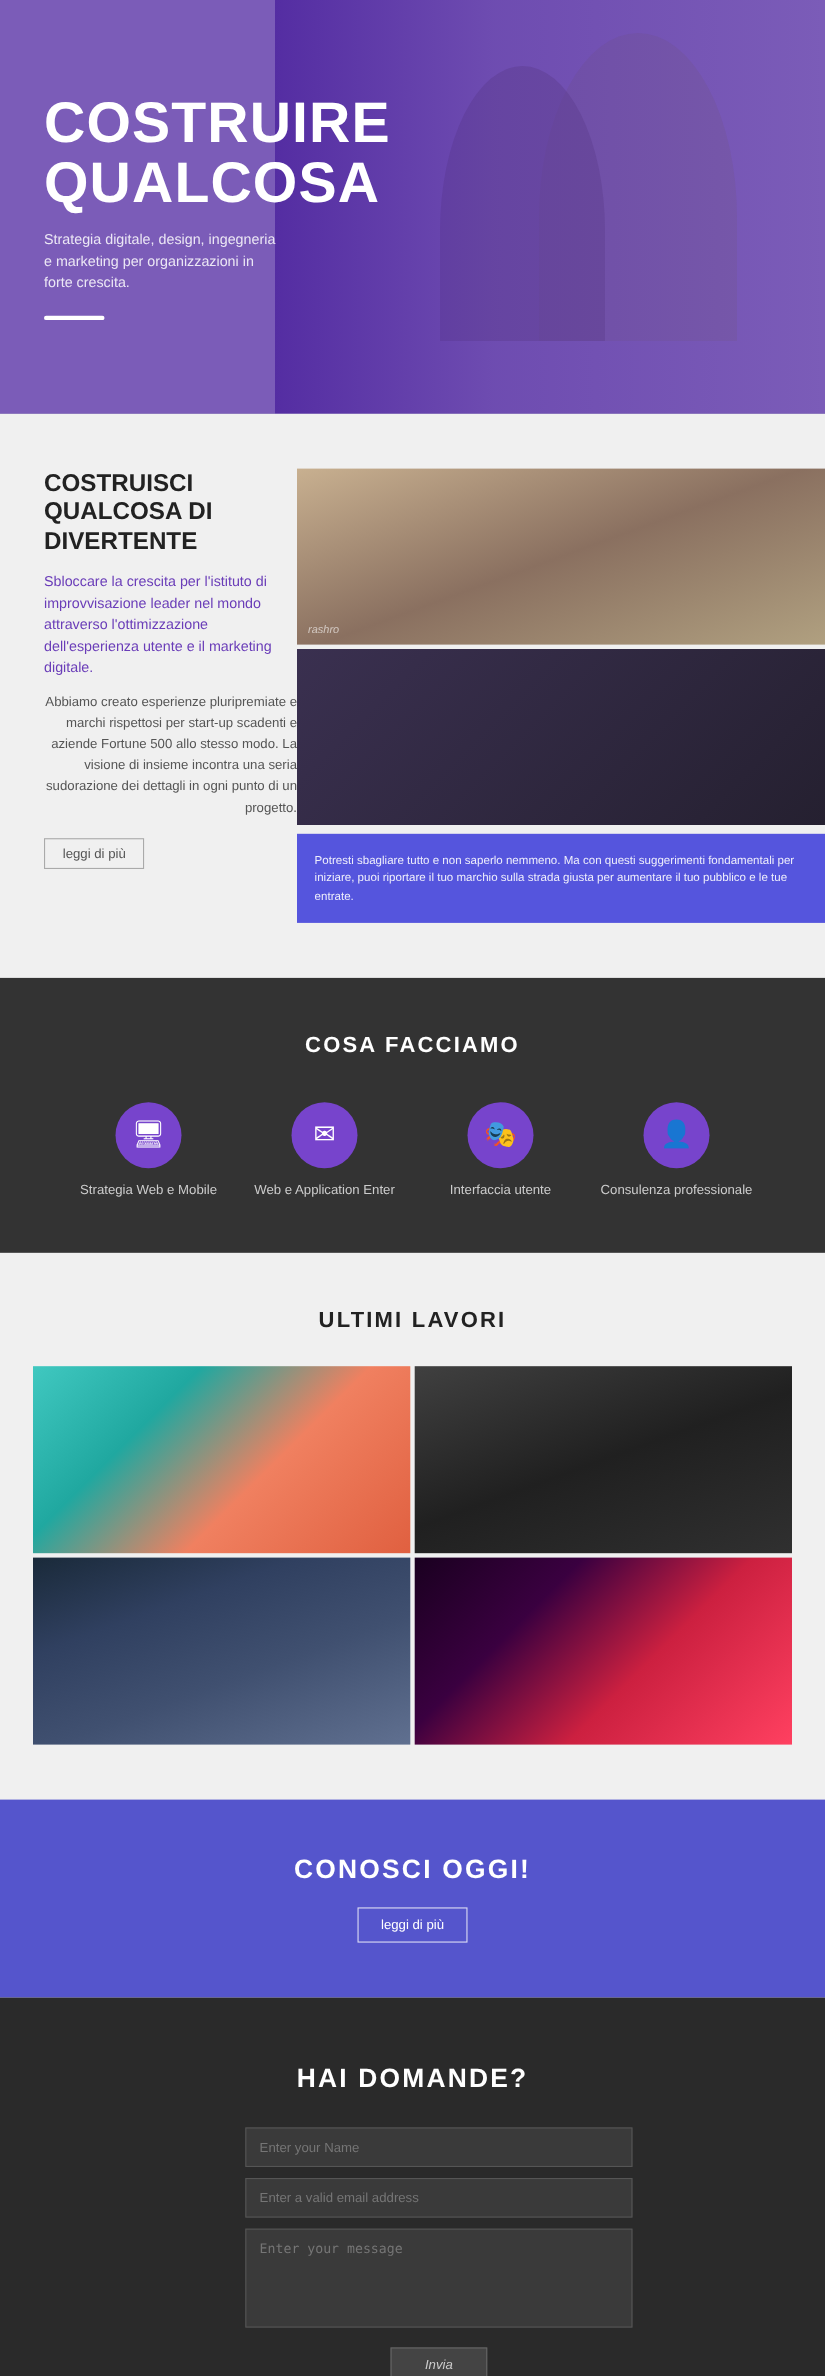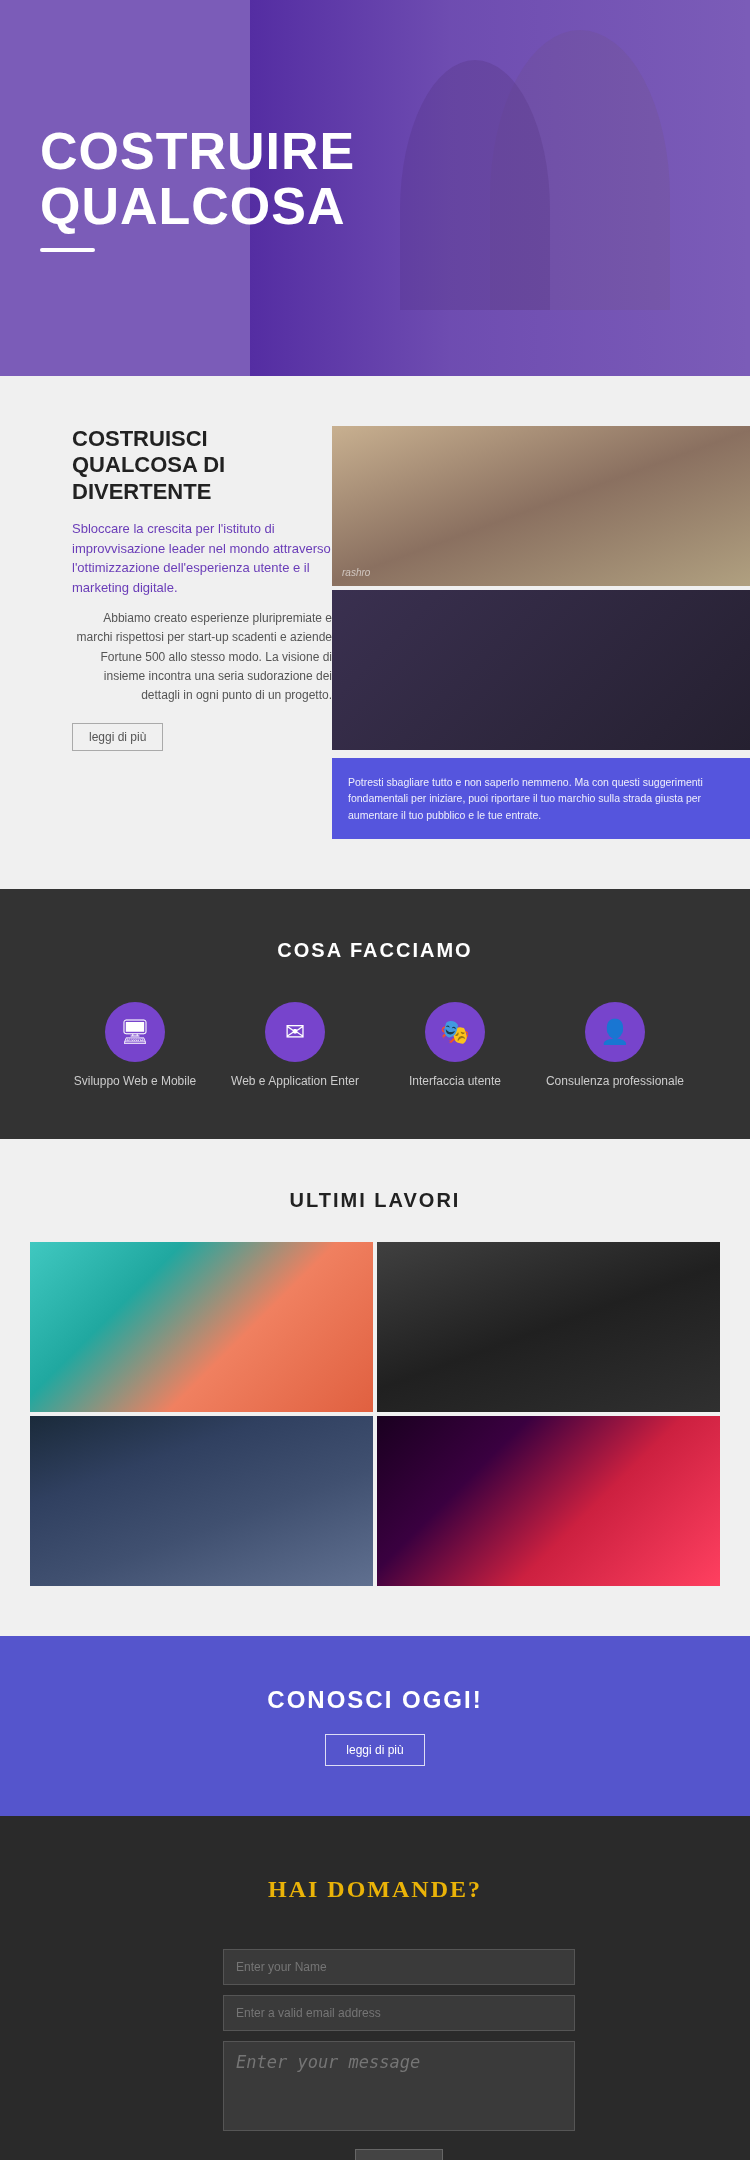--- a/index.html
+++ b/index.html
@@ -76,24 +76,23 @@
       border-radius: 2px;
     }
 
     
     .section-build {
       background: #f0f0f0;
       padding: 50px 0 50px 0;
       display: flex;
     }
     .build-left {
-      width: 300px;
+      width: 270px;
       padding: 0 0 0 40px;
       flex-shrink: 0;
-      margin-left: 32px;
     }
     .build-title {
       font-size: 22px;
       font-weight: 900;
       color: #222;
       text-transform: uppercase;
       line-height: 1.2;
       margin-bottom: 14px;
     }
     .build-subtitle {
@@ -278,25 +277,24 @@
 
     
     .section-contact {
       background: #2a2a2a;
       padding: 60px 40px;
       text-align: center;
     }
     .contact-title {
       font-size: 24px;
       font-weight: 700;
-      color: #eab308;
+      color: #ffffff;
       letter-spacing: 2px;
       text-transform: uppercase;
-      margin-bottom: 46px;
-      font-family: Liberation Serif, serif;
+      margin-bottom: 30px;
     }
     .contact-form {
       max-width: 400px;
       margin: 0 auto;
       display: flex;
       flex-direction: column;
       gap: 10px;
       padding-left: 48px;
     }
     .contact-input {
@@ -306,26 +304,25 @@
       color: #aaa;
       font-size: 12px;
       padding: 10px 12px;
       outline: none;
     }
     .contact-textarea {
       width: 100%;
       background: #3a3a3a;
       border: 1px solid #555;
       color: #aaa;
-      font-size: 17px;
+      font-size: 12px;
       padding: 10px 12px;
       outline: none;
       height: 90px;
       resize: none;
-      font-style: italic;
     }
     .btn-submit {
       align-self: center;
       background: #444;
       border: 1px solid #666;
       color: #ccc;
       font-size: 12px;
       padding: 8px 30px;
       cursor: pointer;
       margin-top: 8px;
@@ -344,20 +341,21 @@
 <section class="hero">
   <div class="hero-bg"></div>
   <div class="hero-figure1"></div>
   <div class="hero-figure2"></div>
   <div class="hero-people"></div>
   <div class="hero-content">
     <h1 class="hero-title">
       <span>COSTRUIRE</span><br>
       <span>QUALCOSA</span>
     </h1>
+    <p class="hero-subtitle">Strategia digitale, design, ingegneria e marketing per organizzazioni in forte crescita.</p>
     <div class="hero-line"></div>
   </div>
 </section>
 
 <section class="section-build">
   <div class="section-build-inner">
     <div class="build-left">
       <h2 class="build-title">
         <span>COSTRUISCI</span><br>
         <span>QUALCOSA DI</span><br>
@@ -376,21 +374,21 @@
       </div>
     </div>
   </div>
 </section>
 
 <section class="section-services">
   <h2 class="section-title-light">COSA FACCIAMO</h2>
   <div class="services-grid">
     <div class="service-item">
       <div class="service-icon-circle">🖥</div>
-      <span class="service-label">Sviluppo Web e Mobile</span>
+      <span class="service-label">Strategia Web e Mobile</span>
     </div>
     <div class="service-item">
       <div class="service-icon-circle">✉</div>
       <span class="service-label">Web e Application Enter</span>
     </div>
     <div class="service-item">
       <div class="service-icon-circle">🎭</div>
       <span class="service-label">Interfaccia utente</span>
     </div>
     <div class="service-item">

